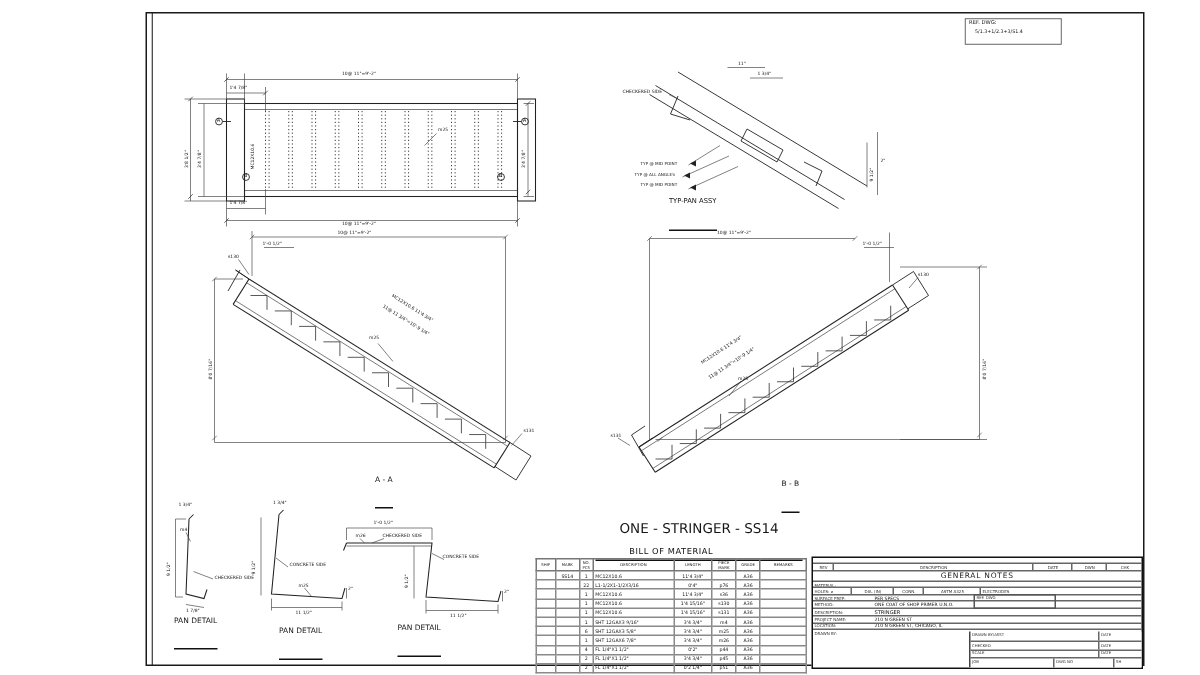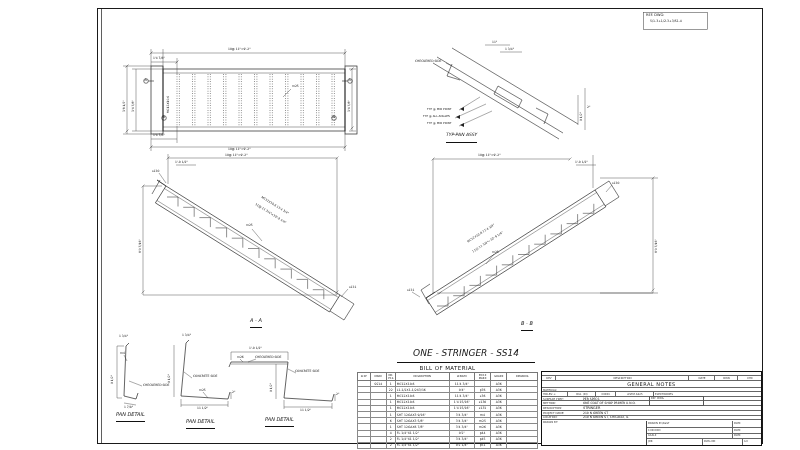--- a/index.html
+++ b/index.html
@@ -4,21 +4,21 @@
 <style>
   html,body{margin:0;padding:0;background:#fff;}
   .canvas{position:relative;width:800px;height:450px;background:#fff;overflow:hidden;
           font-family:"DejaVu Sans",sans-serif;}
   svg.lw{position:absolute;left:0;top:0;}
   .t{position:absolute;color:#161616;white-space:nowrap;line-height:1;font-family:"DejaVu Sans",sans-serif;}.f28{font-size:2.8px}.f3{font-size:3px}.f32{font-size:3.2px}
   .f35{font-size:3.5px}.f45{font-size:4.5px}.f5{font-size:5px}.f9{font-size:9px}
   .r90{transform:rotate(-90deg);transform-origin:0 0;}
   .r32{transform:rotate(32deg);transform-origin:0 0;}
   .rm33{transform:rotate(-33deg);transform-origin:0 0;}
-  .ul{border-bottom:0.7px solid #111;padding-bottom:4px;font-style:italic;}
+  .ul{border-bottom:0.7px solid #111;padding-bottom:15px;}
   .ctr{text-align:center;}
   
   .bom{position:absolute;left:357px;top:364px;width:181px;}
   .bom .cap{font-size:5.5px;text-align:center;letter-spacing:0.4px;padding:1px 0;color:#111;}
   .bom table{border-collapse:collapse;table-layout:fixed;width:100%;border:0.8px solid #333;}
   .bom th{font-size:2.6px;font-weight:normal;border:0.5px solid #777;padding:0.5px 0;color:#222;height:6px;}
   .bom td{font-size:3.1px;border:0.5px solid #8a8a8a;padding:0 1px;height:5.2px;color:#222;text-align:center;overflow:hidden;}
   .bom td.c3{text-align:left;}
   
   .tb{position:absolute;left:541px;top:371px;width:221px;height:75px;border:0.9px solid #111;

